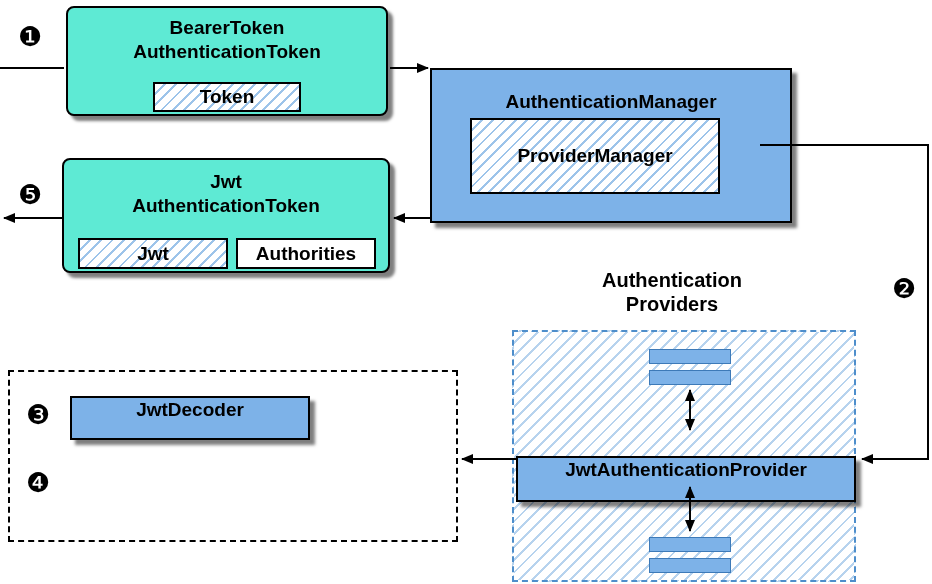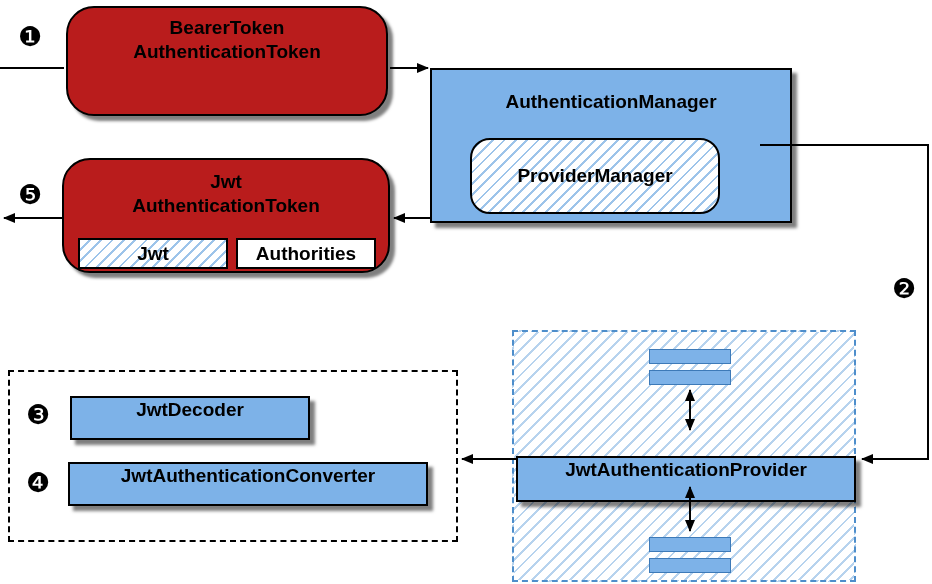--- a/index.html
+++ b/index.html
@@ -3,21 +3,21 @@
 <meta charset="utf-8">
 <style>
   * { margin:0; padding:0; box-sizing:border-box; }
   html,body { background:#ffffff; }
   body { font-family:"Liberation Sans", sans-serif; color:#000; }
   .canvas { position:relative; width:932px; height:584px; background:#fff; overflow:hidden; }
   .abs { position:absolute; }
   svg.connectors { position:absolute; left:0; top:0; width:932px; height:584px; pointer-events:none; z-index:5; }
 
   .blue-round {
-    position:absolute; background:#b91c1c; border:2px solid #000; border-radius:28px;
+    position:absolute; background:#5eead4; border:2px solid #000; border-radius:8px;
     box-shadow:5px 5px 3px rgba(0,0,0,0.5); z-index:2;
   }
   .blue-rect {
     position:absolute; background:#7DB2E8; border:2px solid #000;
     box-shadow:5px 5px 3px rgba(0,0,0,0.5); z-index:2;
   }
   .title { font-weight:bold; font-size:19px; line-height:24px; text-align:center; color:#000; }
   .inner-box {
     position:absolute; border:2px solid #000; background:#fff;
     display:flex; align-items:center; justify-content:center;
@@ -63,55 +63,59 @@
 
   <div class="num" style="left:18px; top:24px;">❶</div>
   <div class="num" style="left:892px; top:276px;">❷</div>
   <div class="num" style="left:26px; top:402px;">❸</div>
   <div class="num" style="left:26px; top:470px;">❹</div>
   <div class="num" style="left:18px; top:182px;">❺</div>
 
   <div class="blue-round" style="left:66px; top:6px; width:322px; height:110px;">
     <div class="title" style="position:absolute; left:0; right:0; top:8px;">BearerToken</div>
     <div class="title" style="position:absolute; left:0; right:0; top:32px;">AuthenticationToken</div>
+    <div class="inner-box hatch" style="left:85px; top:74px; width:148px; height:30px;">
+      <span>Token</span>
+    </div>
   </div>
 
   <div class="blue-rect" style="left:430px; top:68px; width:362px; height:155px;">
     <div class="title" style="position:absolute; left:0; right:0; top:20px;">AuthenticationManager</div>
-    <div class="inner-box hatch" style="left:38px; top:68px; width:250px; height:76px;border-radius:20px;">
+    <div class="inner-box hatch" style="left:38px; top:48px; width:250px; height:76px;">
       <span>ProviderManager</span>
     </div>
   </div>
 
   <div class="blue-round" style="left:62px; top:158px; width:328px; height:115px;text-decoration:underline;">
     <div class="title" style="position:absolute; left:0; right:0; top:10px;">Jwt</div>
     <div class="title" style="position:absolute; left:0; right:0; top:34px;">AuthenticationToken</div>
     <div class="inner-box hatch" style="left:14px; top:78px; width:150px; height:31px;">
       <span>Jwt</span>
     </div>
     <div class="inner-box" style="left:172px; top:78px; width:140px; height:31px;">
       <span>Authorities</span>
     </div>
   </div>
 
+  <div class="abs" style="left:552px; top:268px; width:240px; z-index:2;">
+    <div class="title" style="font-size:20px;">Authentication</div>
+    <div class="title" style="font-size:20px;">Providers</div>
+  </div>
 
   <div class="dashed-blue hatch-light" style="left:512px; top:330px; width:344px; height:252px;"></div>
 
   <div class="bar" style="left:649px; top:349px;"></div>
   <div class="bar" style="left:649px; top:370px;"></div>
   <div class="bar" style="left:649px; top:537px;"></div>
   <div class="bar" style="left:649px; top:558px;"></div>
 
   <div class="blue-rect flexcenter" style="left:516px; top:436px; width:340px; height:46px; z-index:4;margin-top:20px;">
     <span class="title">JwtAuthenticationProvider</span>
   </div>
 
   <div class="dashed-black" style="left:8px; top:370px; width:450px; height:172px;"></div>
 
   <div class="blue-rect flexcenter" style="left:70px; top:396px; width:240px; height:44px;">
     <span class="title">JwtDecoder</span>
   </div>
 
-  <div class="blue-rect flexcenter" style="left:68px; top:462px; width:360px; height:44px;">
-    <span class="title">JwtAuthenticationConverter</span>
-  </div>
 
 </div>
 
 </body></html>

